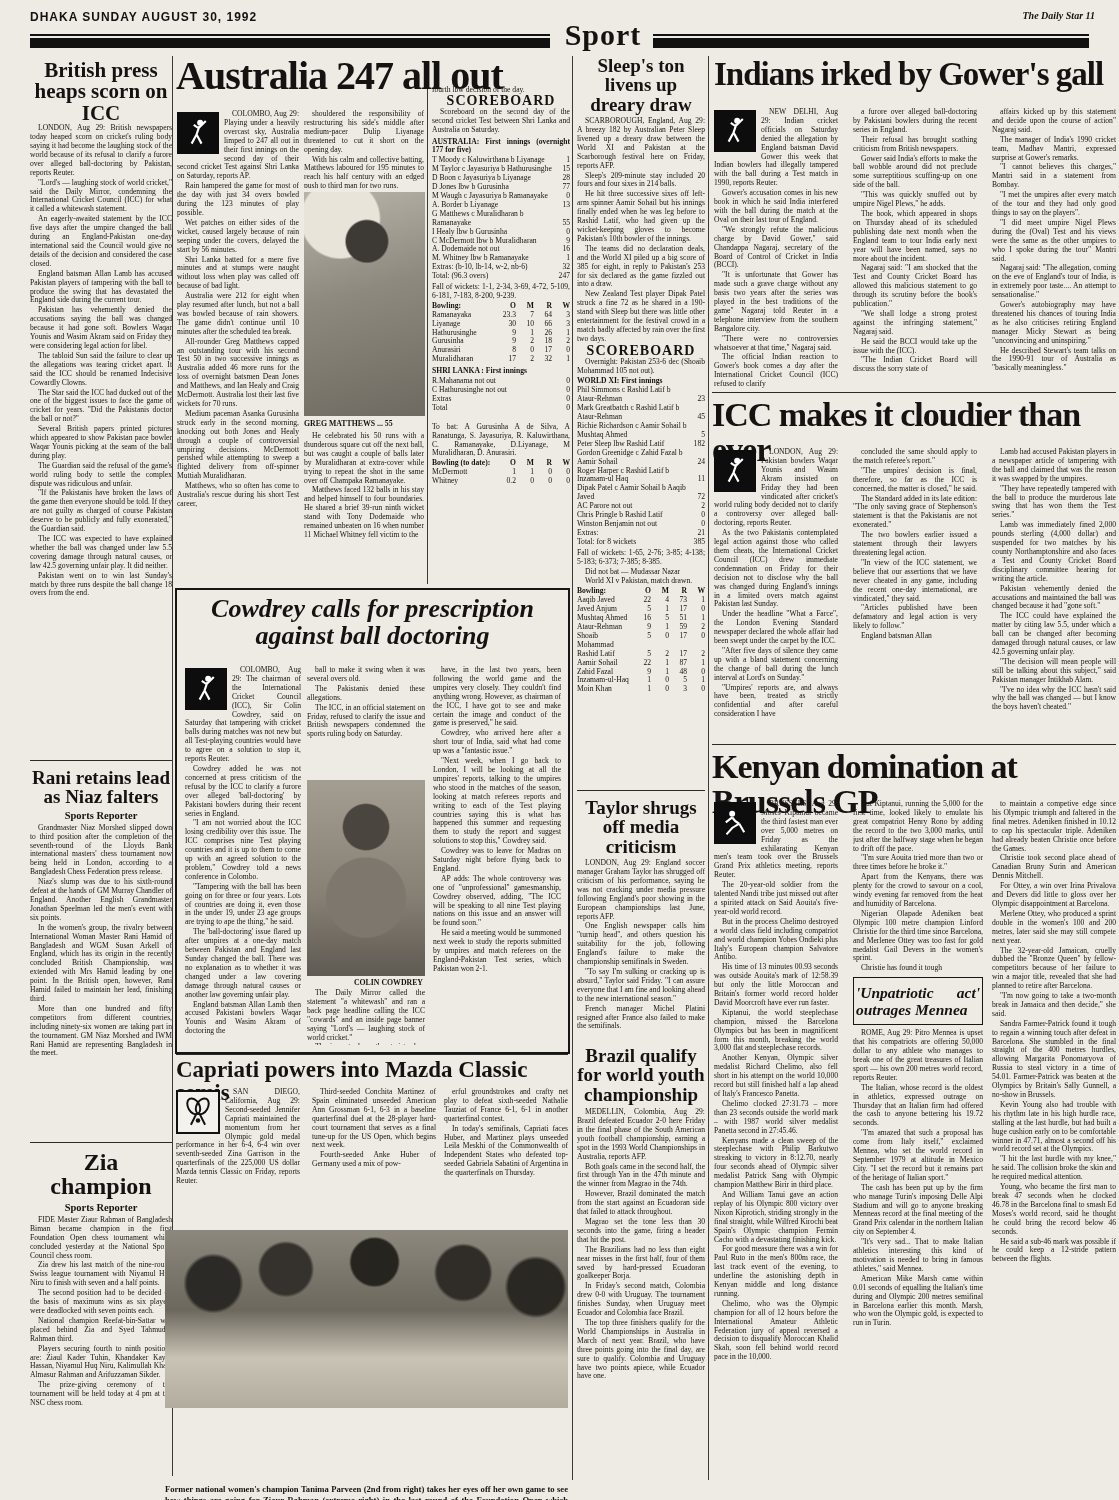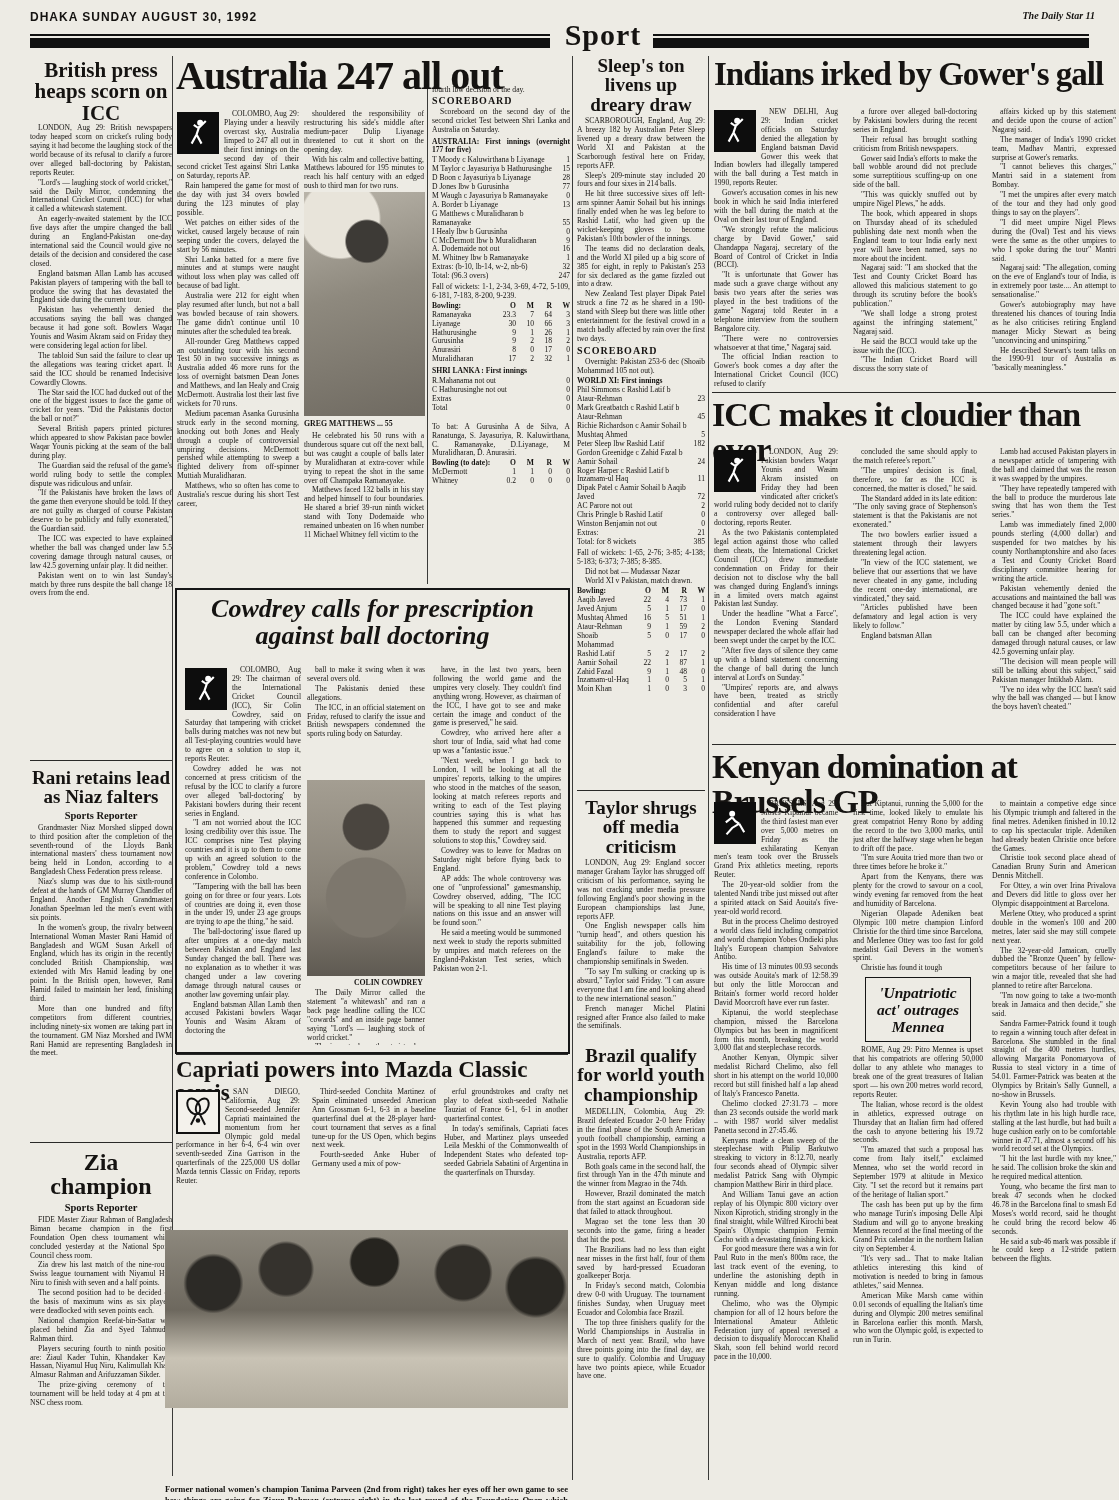--- a/index.html
+++ b/index.html
@@ -11,40 +11,40 @@
   .bar{position:absolute;background:#111}
   .date{font-family:"Liberation Sans",sans-serif;font-weight:bold;font-size:12px;letter-spacing:1px}
   .paper{font-style:italic;font-weight:bold;font-size:10px;text-align:right}
   .sport{font-weight:bold;font-size:30px;letter-spacing:1px}
   .hl{font-weight:bold;line-height:1.02;text-align:center}
   .hl.left{text-align:left}
   .body{font-size:7.6px;line-height:8.9px;text-align:justify;overflow:hidden}
   .body p{margin:0 0 1px 0;text-indent:8px}
   .byline{font-weight:bold;font-size:10.5px;text-align:center;margin:3px 0}
   .sb{font-size:7.6px;line-height:8.9px;overflow:hidden}
-  .sb .shead{font-weight:bold;font-size:10px;text-align:left;letter-spacing:1px;margin:2px 0}
+  .sb .shead{font-weight:bold;font-size:14px;text-align:center;letter-spacing:1px;margin:2px 0}
   .sb .lead{font-weight:bold}
   .sb p{margin:0 0 1px 0;text-indent:8px;text-align:justify}
   .sb .nop{text-indent:0}
   .srow{display:flex;align-items:flex-end}
   .srow .l{flex:1}
   .srow .r{min-width:16px;text-align:right}
   .trow{display:flex}
   .trow .tn{flex:1}
   .trow .tc{width:18px;text-align:right}
   .tbl .trow:first-child{font-weight:bold}
   .icon{float:left;width:42px;height:42px;background:#0d0d0d;margin:2px 5px 2px 0;
         display:flex;align-items:center;justify-content:center}
   .icon svg{width:34px;height:34px}
   .icon.tennis{background:#f4f2ec;border:2px solid #111;width:40px;height:40px}
   .photo{position:absolute;background:#9a958c}
   .cap{font-weight:bold;font-size:7.8px;line-height:9px}
   .box{position:absolute;border:2px solid #161616;background:#edebe4}
-  .mbox{border:1.5px solid #161616;text-align:center;font-weight:bold;font-style:italic;
-        font-size:15.5px;line-height:1.1;padding:6px 2px;margin:4px 12px}
+  .mbox{border:1.5px solid #161616;font-weight:bold;font-style:italic;
+        font-size:15.5px;line-height:1.1;padding:6px 2px;margin:4px 0}
 </style>
 </head>
 <body>
 
 <div class="abs date" style="left:30px;top:10px">DHAKA SUNDAY AUGUST 30, 1992</div>
 <div class="abs paper" style="right:24px;top:10px;width:110px">
   <span>The Daily Star</span>
   <span>11</span>
 </div>
 <div class="bar" style="left:30px;top:34px;width:520px;height:2px"></div>

